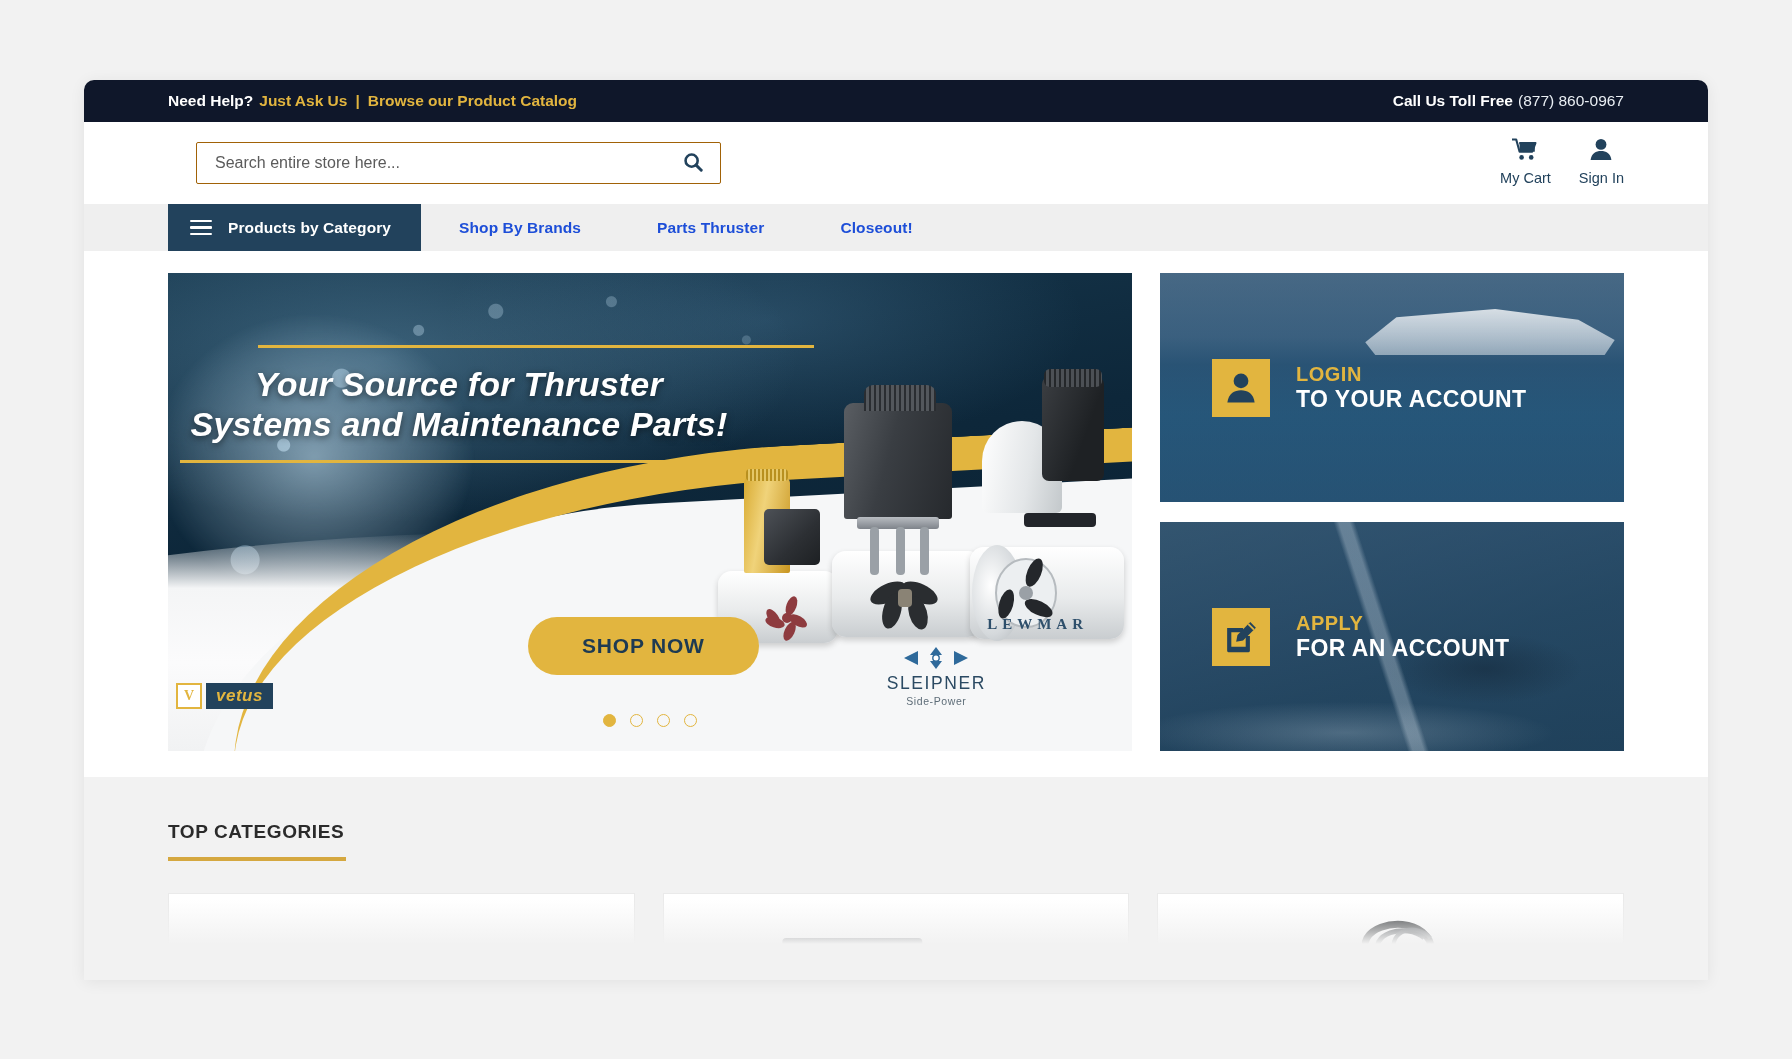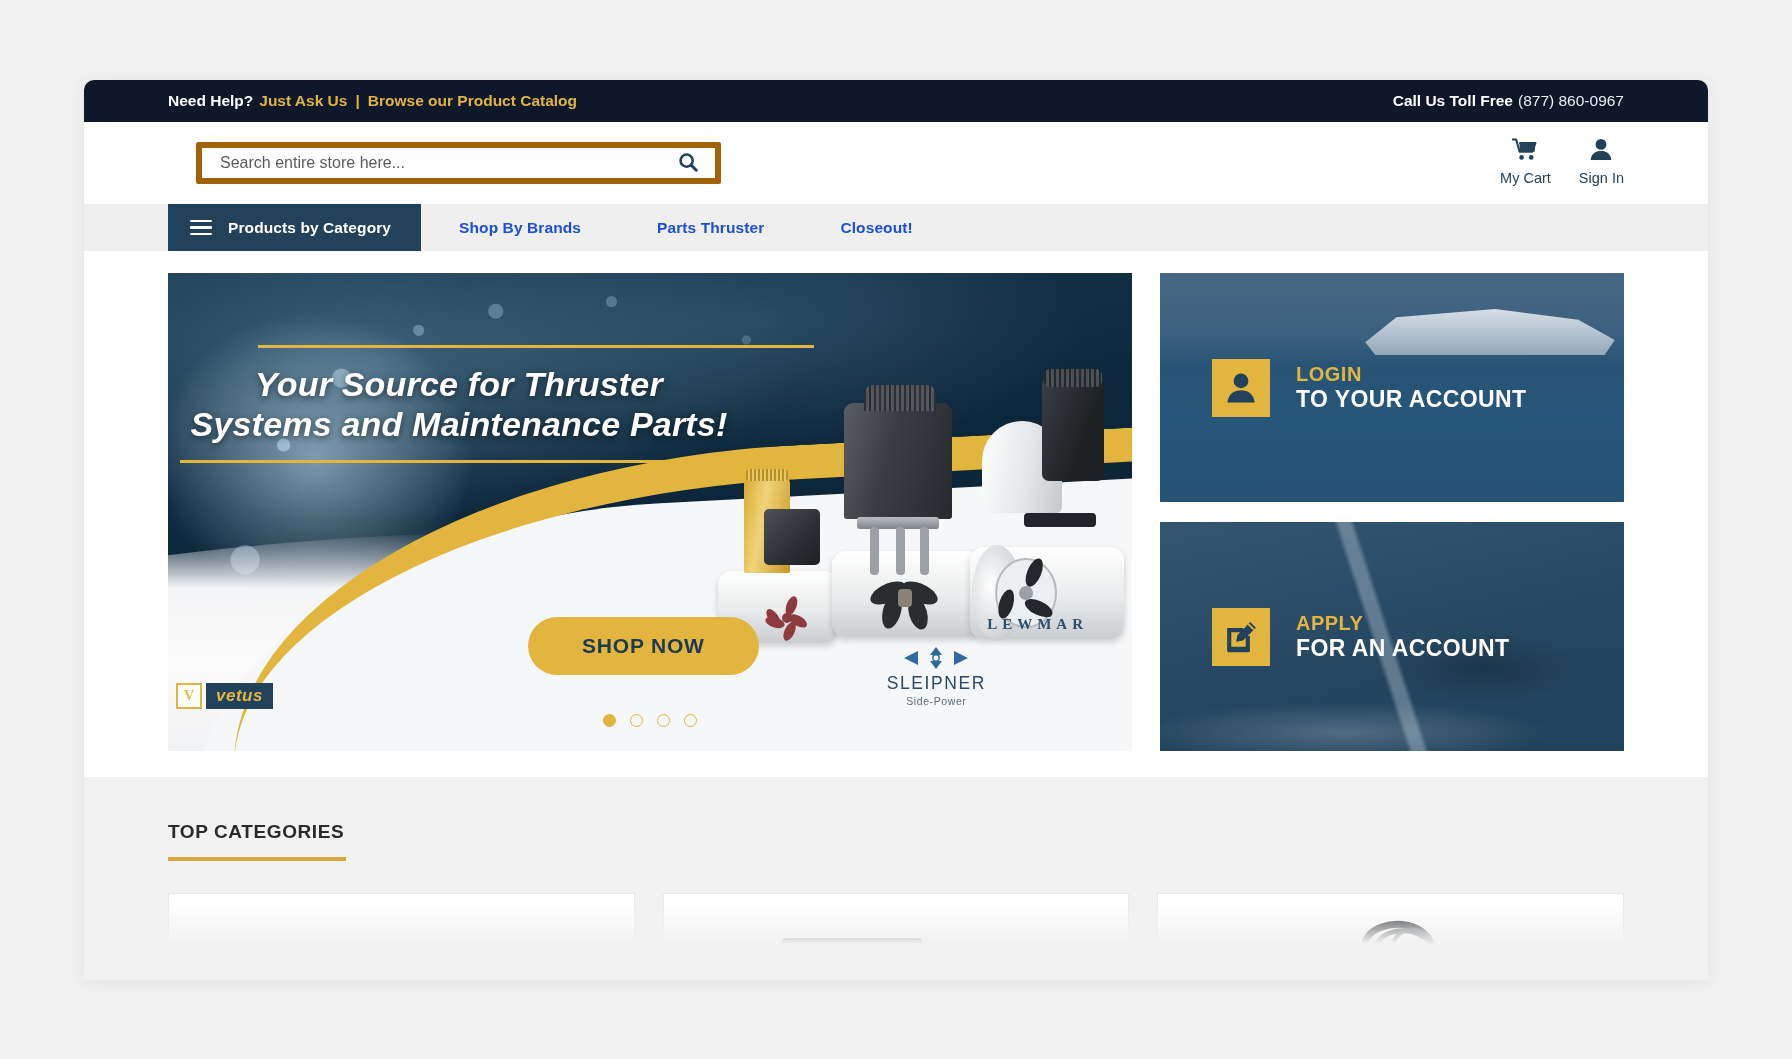--- a/index.html
+++ b/index.html
@@ -61,21 +61,21 @@
   .logo-l2 {
     font-size: 26px; letter-spacing: 0.2px; color: #2d5573;
     font-weight: 400; margin-top: -2px;
   }
 
   
   .search-wrap {
     flex: 0 0 525px;
     height: 42px;
     margin-left: 28px;
-    border: 6px solid #a16207;
+    border: 1px solid #a16207;
     background: #fff;
     display: flex;
     align-items: center;
     border-radius: 2px;
     gap: 7px;
   }
   .search-input {
     flex: 1; height: 100%;
     border: none; outline: none;
     padding: 0 18px;

